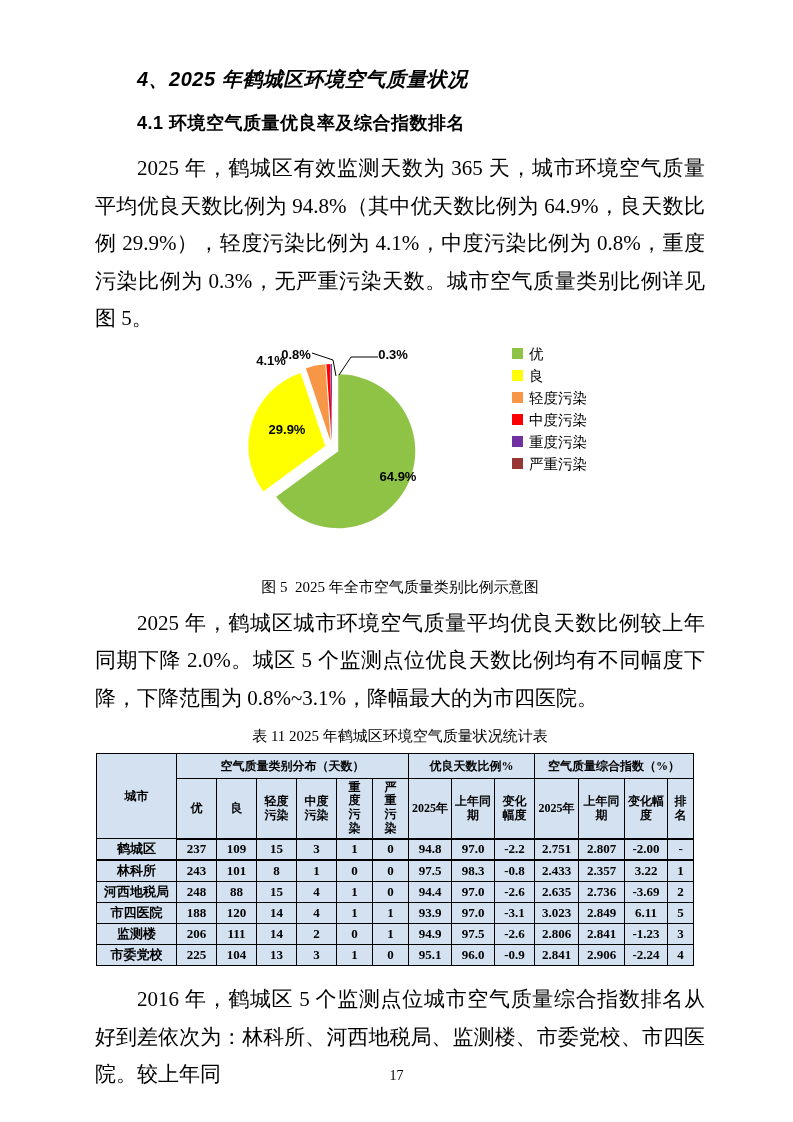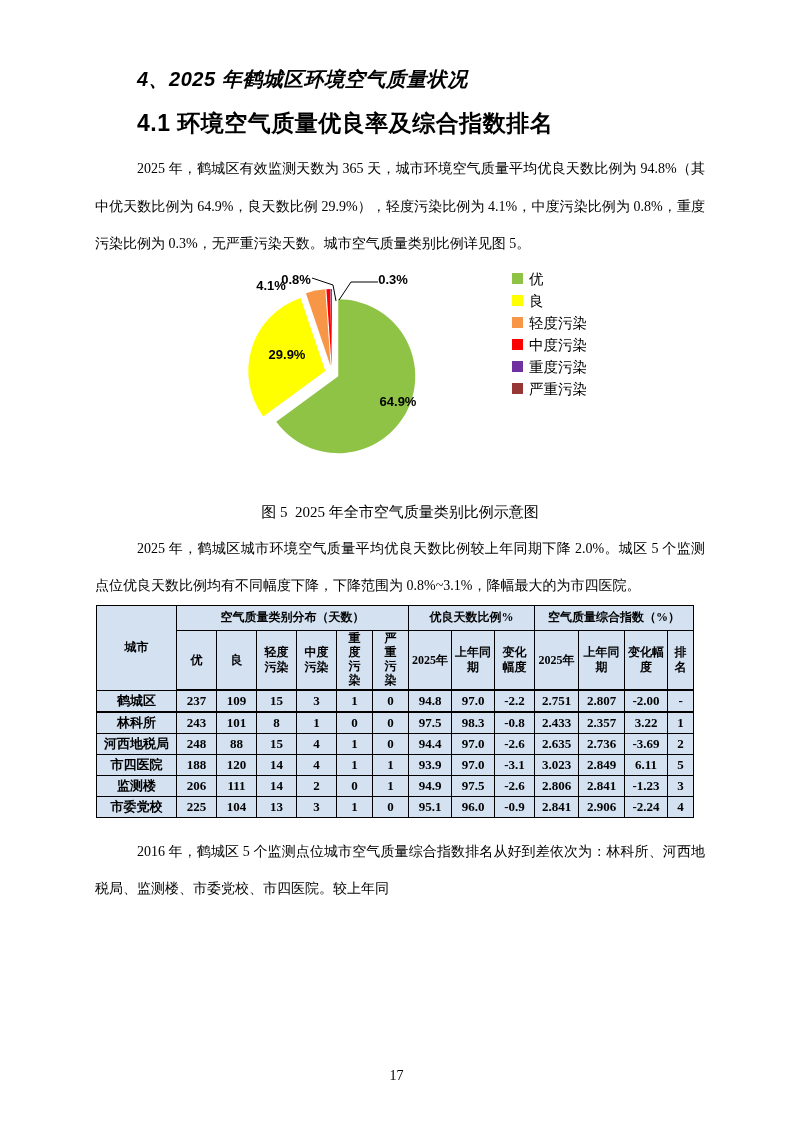--- a/index.html
+++ b/index.html
@@ -13,25 +13,25 @@
     padding:66px 88px 0 95px;
     box-sizing:border-box;
   }
   h1.doc-h1{
     font-family:"Liberation Sans","DejaVu Sans",sans-serif;
     font-size:20px;font-weight:bold;line-height:26px;
     margin:0 0 19px 42px;letter-spacing:0.5px;font-style:italic;
   }
   h2.doc-h2{
     font-family:"Liberation Sans","DejaVu Sans",sans-serif;
-    font-size:23px;font-weight:bold;line-height:24px;
+    font-size:18px;font-weight:bold;line-height:24px;
     margin:0 0 15px 42px;letter-spacing:0.5px;
   }
   p.body-text{
-    font-size:14px;line-height:37.5px;text-align:justify;
+    font-size:21px;line-height:37.5px;text-align:justify;
     text-indent:42px;margin:0;word-break:break-all;
   }
   .figure{position:relative;height:237px;margin:0;}
   .figure svg{display:block;margin-left:90px;}
   .pie-label{
     font-family:"Liberation Sans","DejaVu Sans",sans-serif;
     font-size:13px;font-weight:600;fill:#000;
   }
   .legend-label{
     font-size:14.5px;fill:#000;
@@ -108,20 +108,21 @@
           <rect x="327" y="120" width="11" height="11" fill="#963735"></rect>
           <text x="344" y="130.5" class="legend-label">严重污染</text>
         </g>
     </svg>
   </div>
 
   <div class="fig-caption">图 5  2025 年全市空气质量类别比例示意图</div>
 
   <p class="body-text">2025 年，鹤城区城市环境空气质量平均优良天数比例较上年同期下降 2.0%。城区 5 个监测点位优良天数比例均有不同幅度下降，下降范围为 0.8%~3.1%，降幅最大的为市四医院。</p>
 
+  <div class="table-caption">表 11 2025 年鹤城区环境空气质量状况统计表</div>
 
   <table class="stats">
       <colgroup>
         <col style="width: 80px;">
         <col style="width: 40px;">
         <col style="width: 40px;">
         <col style="width: 40px;">
         <col style="width: 40px;">
         <col style="width: 36px;">
         <col style="width: 36px;">

